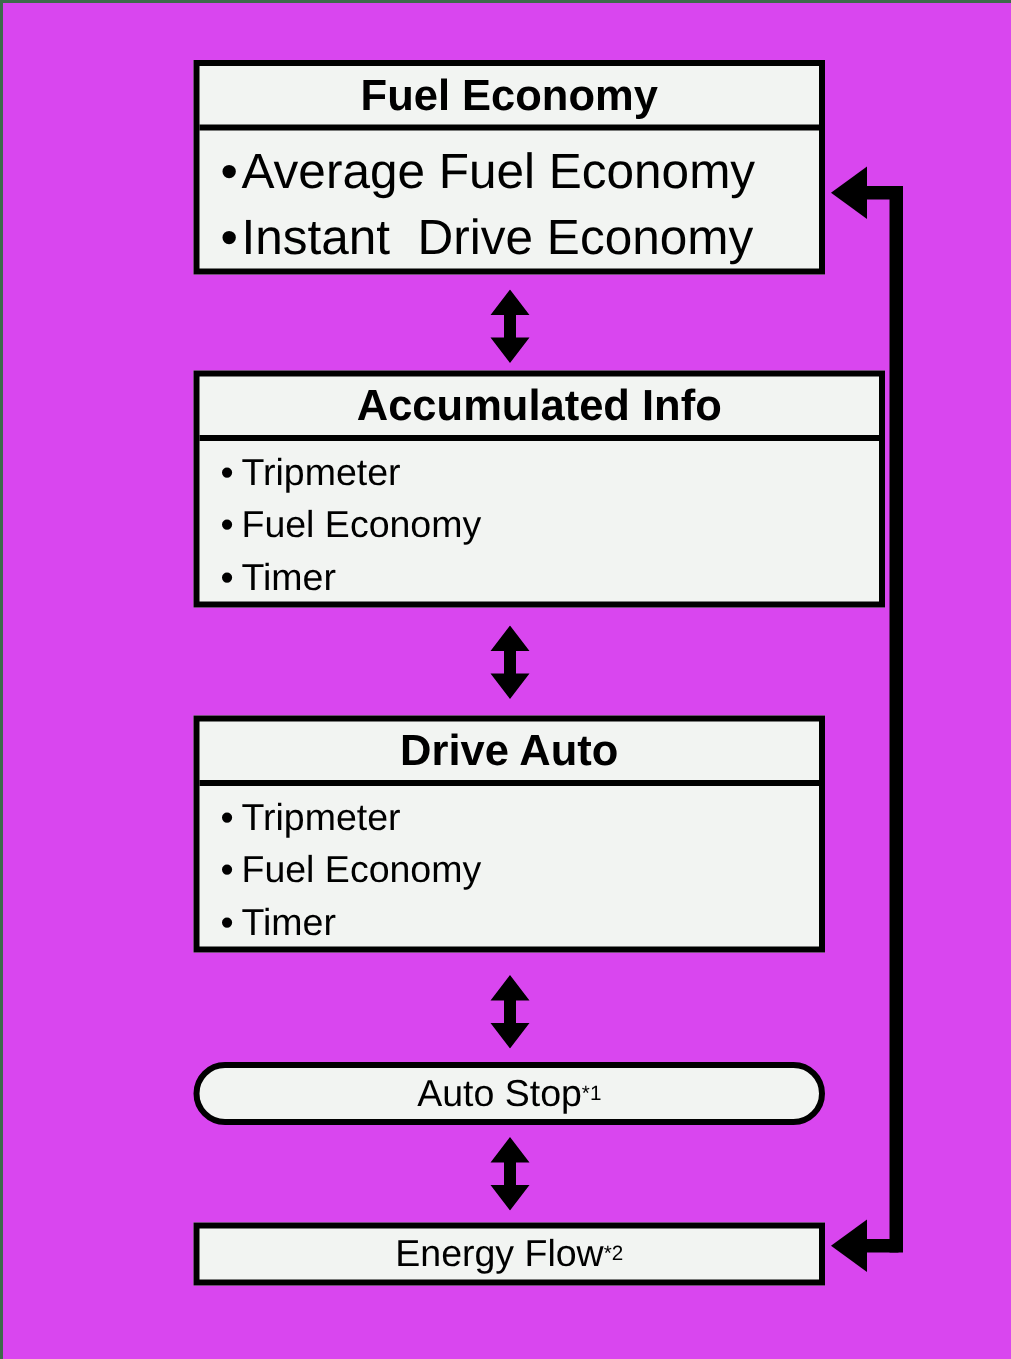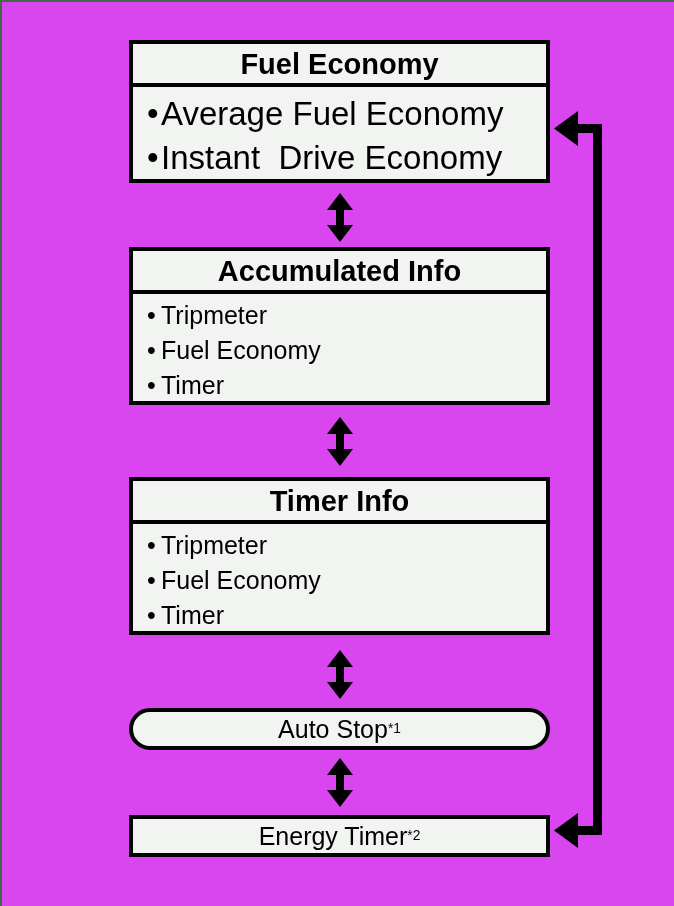--- a/index.html
+++ b/index.html
@@ -85,35 +85,35 @@
     <div class="node-body" style="font-size:33px;">
       <span class="bullet-row" style="margin-top:4px;"><span class="bullet-dot">•</span><span>Average Fuel Economy</span></span>
       <span class="bullet-row" style="margin-top:11px;"><span class="bullet-dot">•</span><span>Instant  Drive Economy</span></span>
     </div>
   </div>
 
   <svg class="dbl-arrow" style="left:320px; top:191px;" width="36" height="49" viewBox="0 0 36 49">
     <polygon points="18,0 31,17 22,17 22,32 31,32 18,49 5,32 14,32 14,17 5,17" fill="#000000"></polygon>
   </svg>
 
-  <div class="node" style="left:127px; top:245px; width:421px; height:158px;">
+  <div class="node" style="left:127px; top:245px; width:461px; height:158px;">
     <div class="node-header" style="height:43px; line-height:41px; font-size:29px;">Accumulated Info</div>
     <div class="node-body" style="font-size:25px;">
       <span class="bullet-row" style="margin-top:3px;"><span class="bullet-dot">•</span><span>Tripmeter</span></span>
       <span class="bullet-row" style="margin-top:10px;"><span class="bullet-dot">•</span><span>Fuel Economy</span></span>
       <span class="bullet-row" style="margin-top:10px;"><span class="bullet-dot">•</span><span>Timer</span></span>
     </div>
   </div>
 
   <svg class="dbl-arrow" style="left:320px; top:415px;" width="36" height="49" viewBox="0 0 36 49">
     <polygon points="18,0 31,17 22,17 22,32 31,32 18,49 5,32 14,32 14,17 5,17" fill="#000000"></polygon>
   </svg>
 
   <div class="node" style="left:127px; top:475px; width:421px; height:158px;">
-    <div class="node-header" style="height:43px; line-height:41px; font-size:29px;">Timer Info</div>
+    <div class="node-header" style="height:43px; line-height:41px; font-size:29px;">Drive Auto</div>
     <div class="node-body" style="font-size:25px;">
       <span class="bullet-row" style="margin-top:3px;"><span class="bullet-dot">•</span><span>Tripmeter</span></span>
       <span class="bullet-row" style="margin-top:10px;"><span class="bullet-dot">•</span><span>Fuel Economy</span></span>
       <span class="bullet-row" style="margin-top:10px;"><span class="bullet-dot">•</span><span>Timer</span></span>
     </div>
   </div>
 
   <svg class="dbl-arrow" style="left:320px; top:648px;" width="36" height="49" viewBox="0 0 36 49">
     <polygon points="18,0 31,17 22,17 22,32 31,32 18,49 5,32 14,32 14,17 5,17" fill="#000000"></polygon>
   </svg>
@@ -121,21 +121,21 @@
   <div class="simple-node" style="left:127px; top:706px; width:421px; height:42px; font-size:25px;border-radius:21px;">
     <span>Auto Stop</span>
       <span class="sup">*1</span>
   </div>
 
   <svg class="dbl-arrow" style="left:320px; top:756px;" width="36" height="49" viewBox="0 0 36 49">
     <polygon points="18,0 31,17 22,17 22,32 31,32 18,49 5,32 14,32 14,17 5,17" fill="#000000"></polygon>
   </svg>
 
   <div class="simple-node" style="left:127px; top:813px; width:421px; height:42px; font-size:25px;">
-    <span>Energy Timer</span>
+    <span>Energy Flow</span>
       <span class="sup">*2</span>
   </div>
 
   <svg class="loop" style="left:548px; top:105px;" width="70" height="745" viewBox="0 0 70 745">
 
     <rect x="43" y="17" width="9" height="711" fill="#000000"></rect>
 
     <rect x="23" y="17" width="26" height="9" fill="#000000"></rect>
 
     <rect x="23" y="719" width="26" height="9" fill="#000000"></rect>

